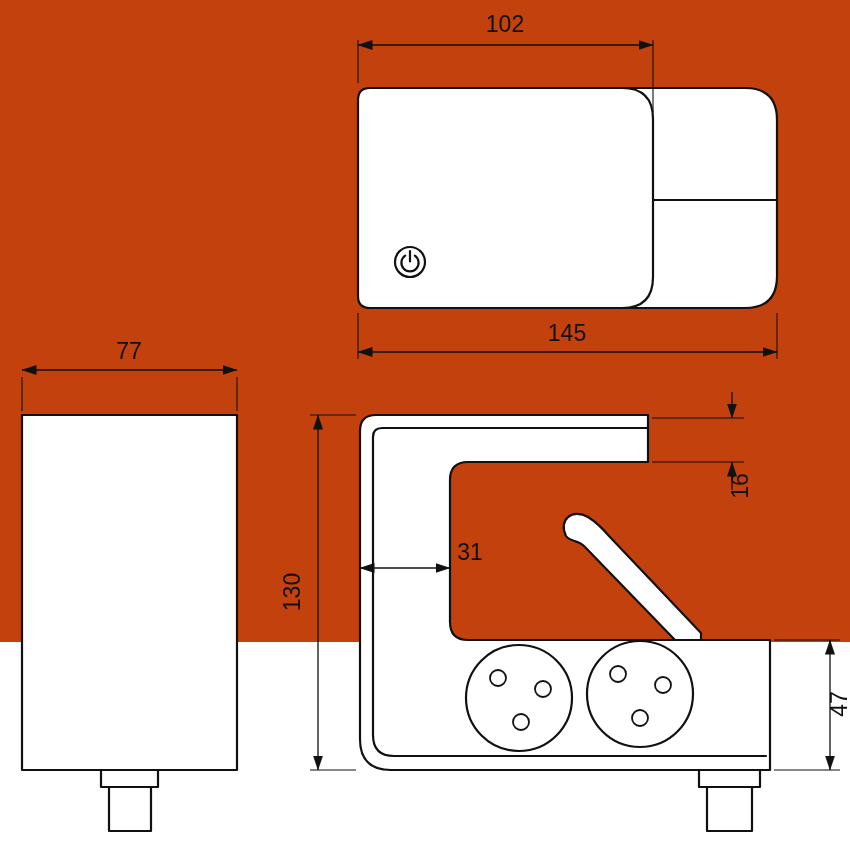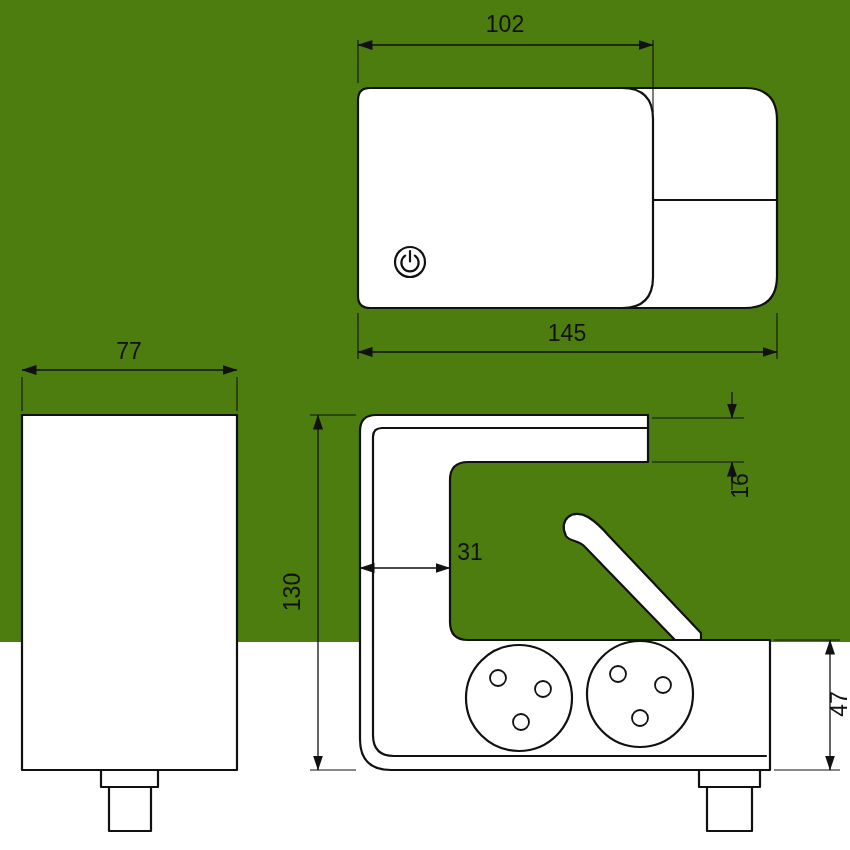--- a/index.html
+++ b/index.html
@@ -7,21 +7,21 @@
     padding: 0;
     background: #ffffff;
     width: 850px;
     height: 850px;
     font-family: "Liberation Sans", sans-serif;
   }
   #stage {
     position: relative;
     width: 850px;
     height: 642px;
-    background: #4d7c0f;
+    background: #c2410c;
   }
   svg { display: block; }
   .part   { fill: #ffffff; stroke: #111111; stroke-width: 2.2; stroke-linejoin: round; }
   .edge   { fill: none;    stroke: #111111; stroke-width: 2.2; stroke-linejoin: round; stroke-linecap: round; }
   .dim    { fill: none;    stroke: #111111; stroke-width: 1.3; }
   .ext    { fill: none;    stroke: #111111; stroke-width: 1.1; }
   .hole   { fill: #ffffff; stroke: #111111; stroke-width: 1.8; }
   .lbl    { fill: #111111; font-size: 23px; font-family: "Liberation Sans", sans-serif; }
 </style>
 </head>

